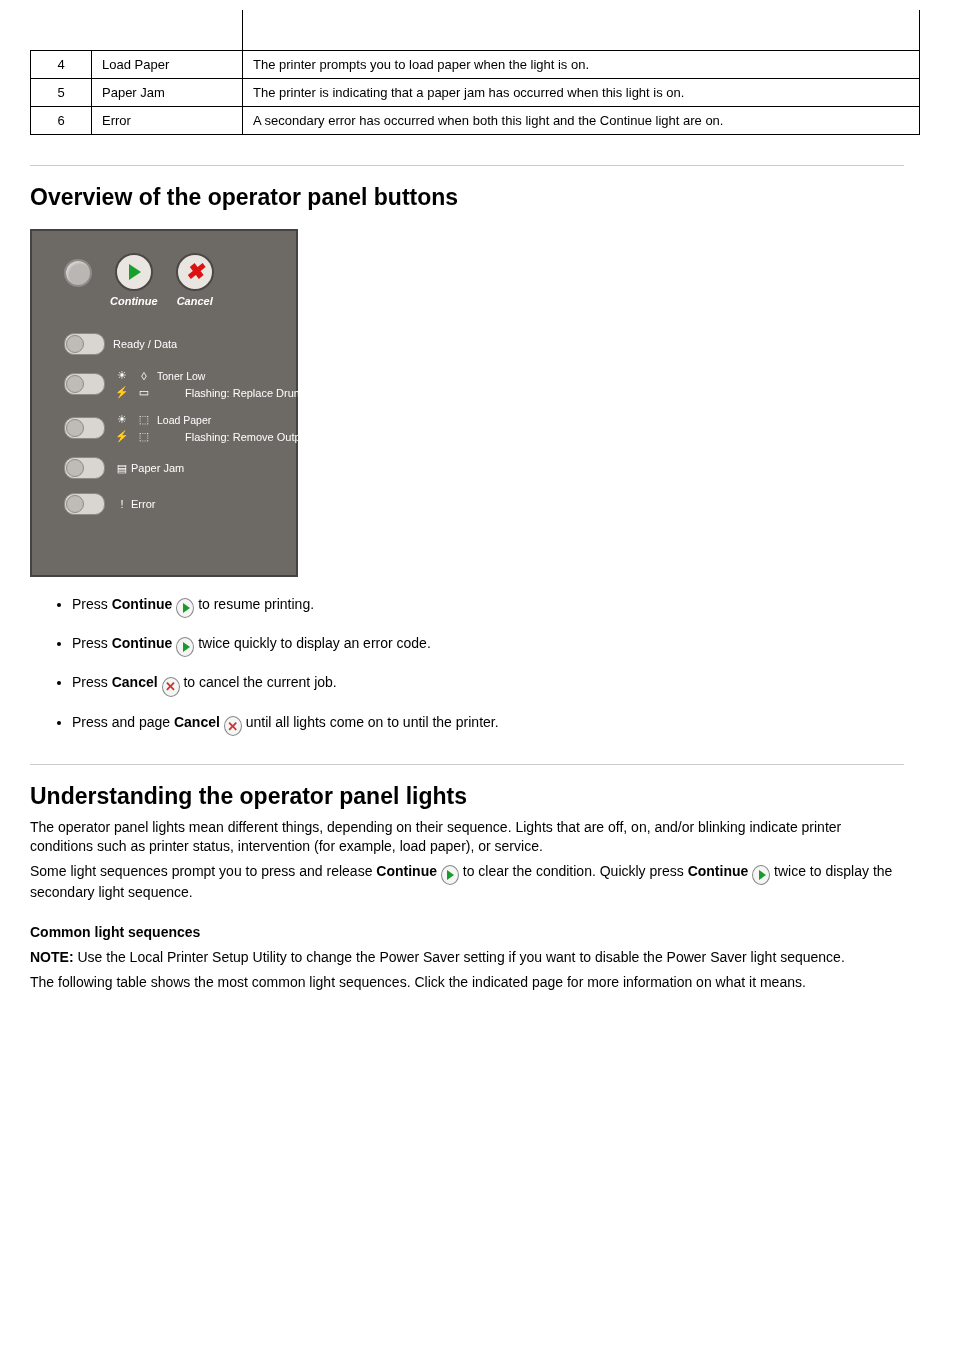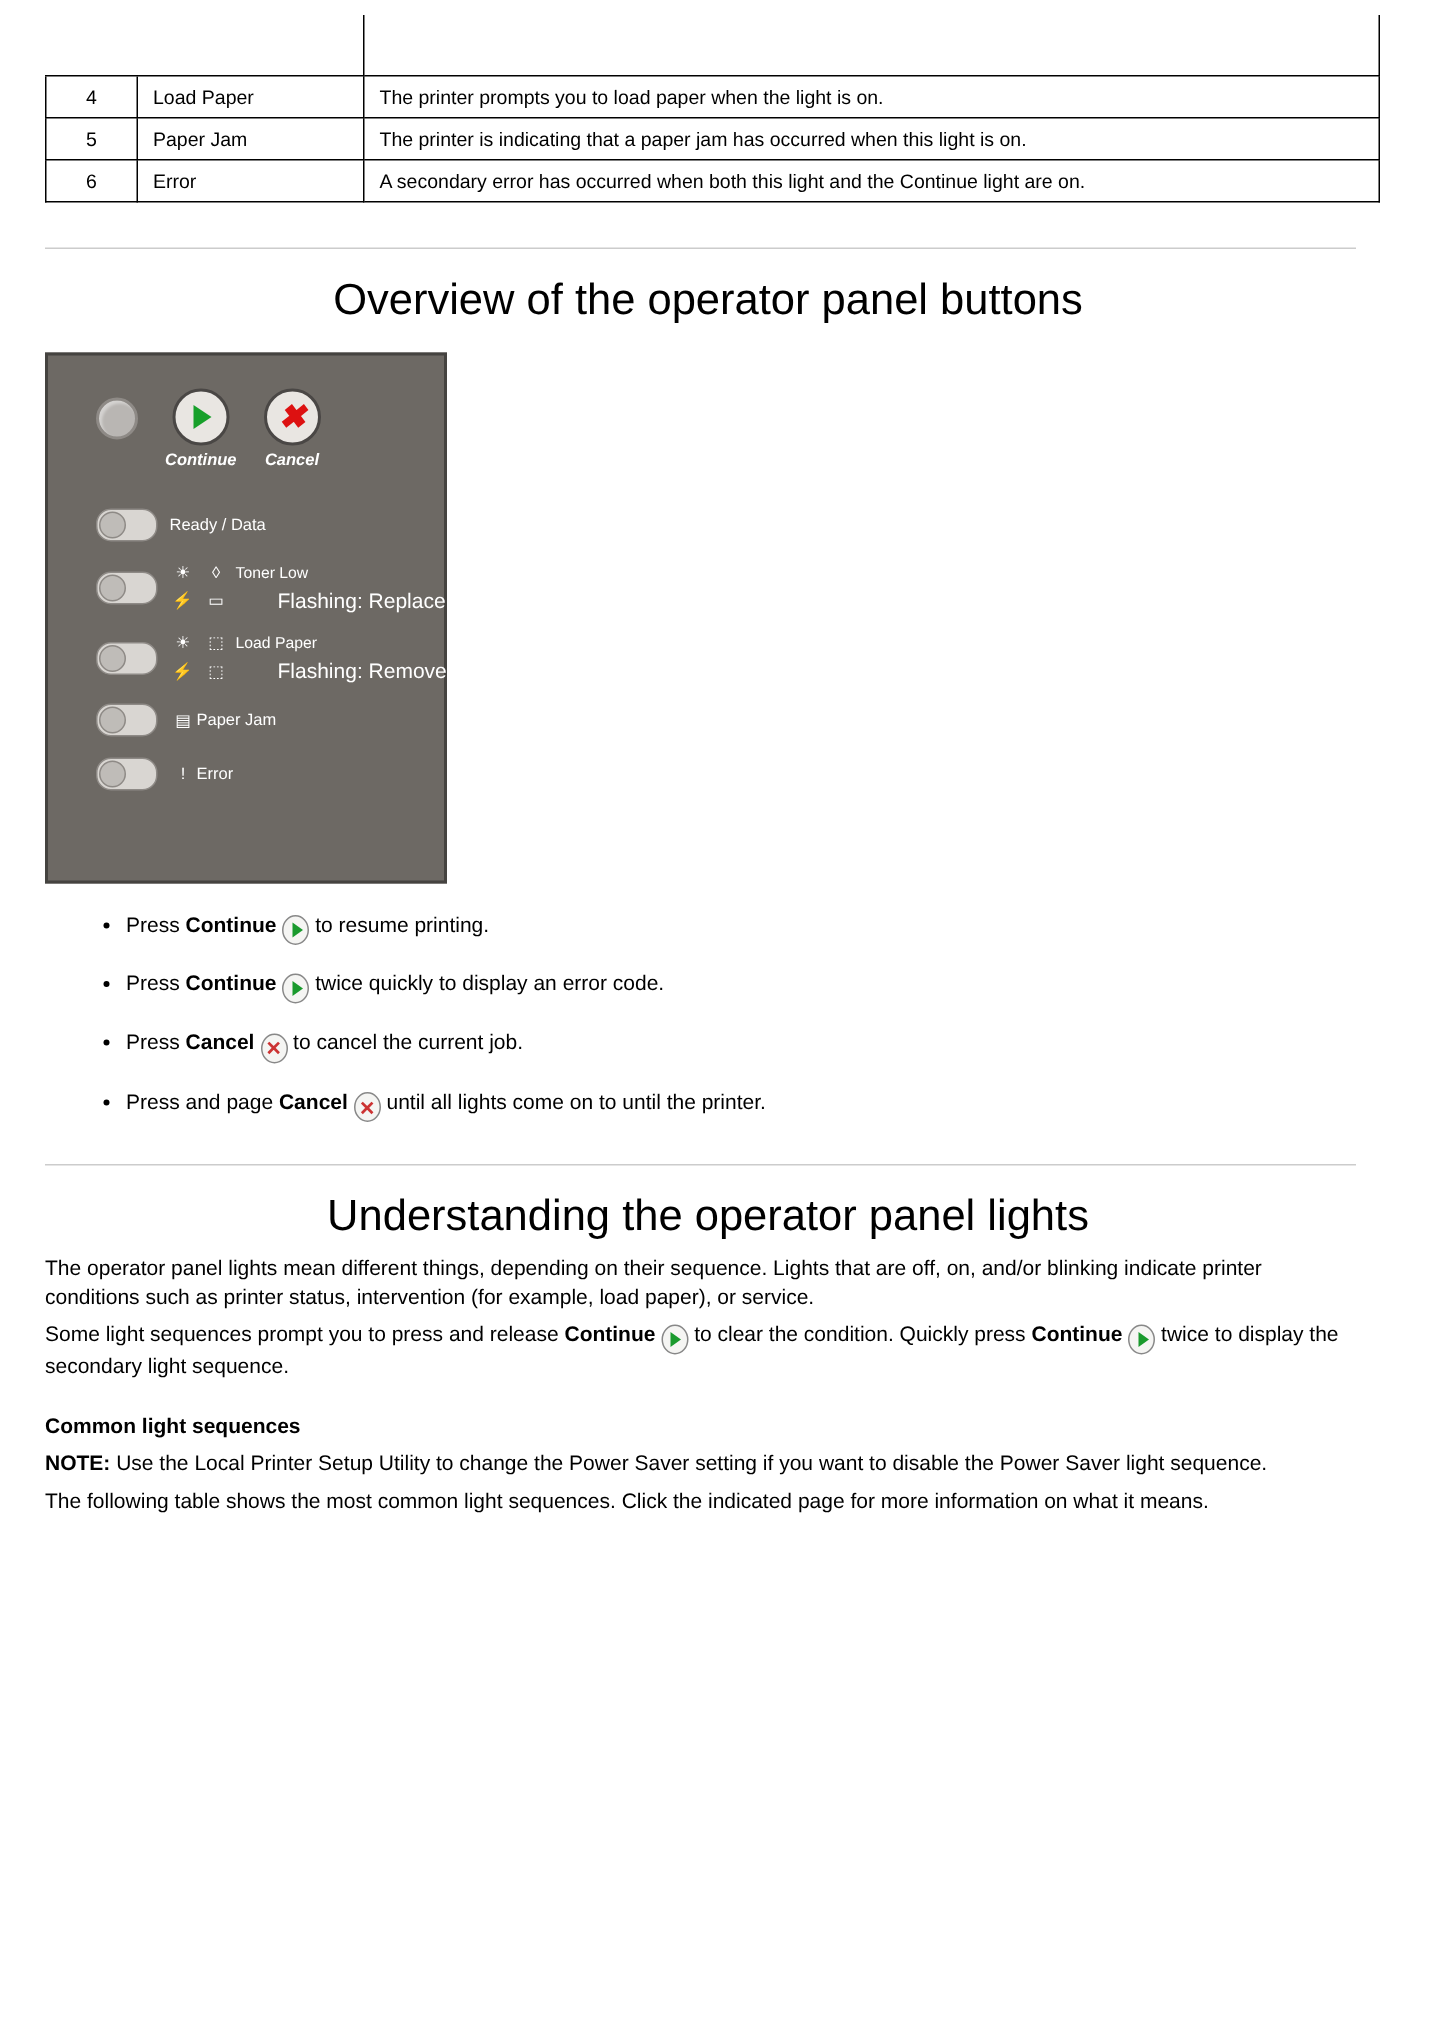--- a/index.html
+++ b/index.html
@@ -34,24 +34,23 @@
   .tbl .r0 .c2 { border-left: none; }
 
   hr.sep {
     border: none;
     border-top: 1px solid #ccc;
     margin: 30px 10px 10px 10px;
   }
 
   
   .h2 {
-    font-size: 29px;
-    font-weight: normal;
+    font-size: 23px;
+    font-weight: bold;
     margin: 18px 0 8px 10px;
-    text-align: center;
   }
   .h3 {
     font-size: 14px;
     font-weight: bold;
     margin: 22px 0 8px 10px;
   }
   .para {
     font-size: 14px;
     line-height: 1.35;
     margin: 6px 10px 6px 10px;
@@ -127,35 +126,35 @@
   .led-label { white-space: nowrap; }
   .led-group {
     display: flex; align-items: center;
     margin: 14px 0 0 18px;
   }
   .led-group .col {
     display: flex; flex-direction: column; gap: 4px;
     font-size: 10.5px;
   }
   .led-group .line { display: flex; align-items: center; gap: 4px; }
-  .mini { font-size: 14px; padding-left: 28px; }
+  .mini { font-size: 11px; padding-left: 28px; }
 
   .panel-label {
     font-weight: bold;
   }
 
   
   ul.icons {
     list-style: disc;
     margin: 8px 0 10px 52px;
     padding: 0;
     font-size: 14px;
   }
   ul.icons li {
-    margin: 18px 12px;
+    margin: 18px 0;
     line-height: 1.35;
   }
   .inline-icon {
     display: inline-flex;
     width: 18px; height: 18px;
     vertical-align: -4px;
   }
   .ic-circle {
     width: 18px; height: 18px; border-radius: 50%;
     border: 1px solid #888; background: #f5f5f3;

